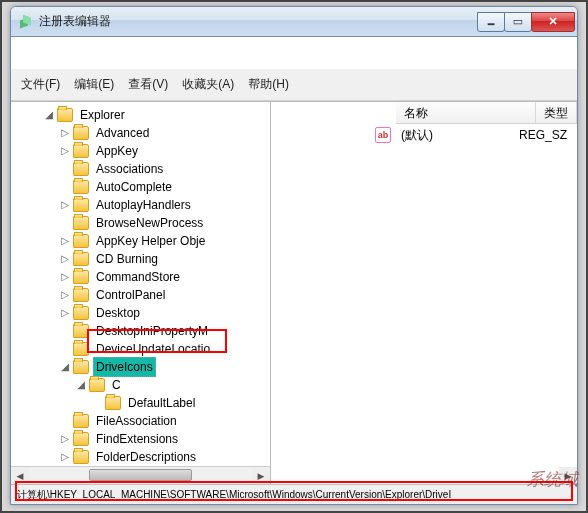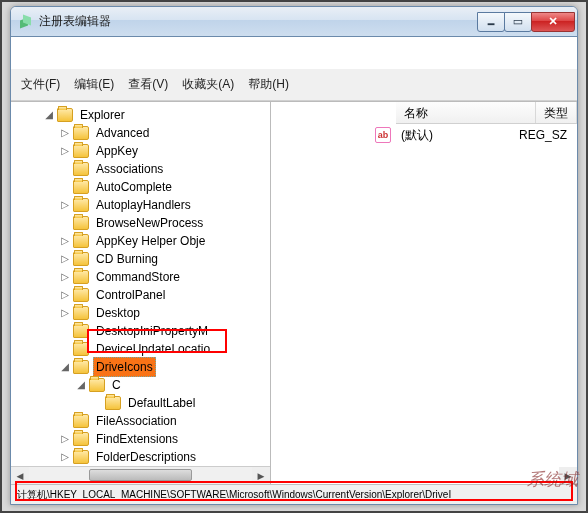--- a/index.html
+++ b/index.html
@@ -25,21 +25,21 @@
   .client { flex:1; display:flex; border-top:1px solid #bbb; overflow:hidden; }
   
   
   .treepane { width: 260px; border-right:1px solid #bbb; display:flex; flex-direction:column; overflow:hidden; }
   .tree { flex:1; overflow:auto; padding: 4px 0 4px 4px; white-space: nowrap; }
   .row { display:flex; align-items:center; height:18px; line-height:18px; position:relative; }
   .node-label { padding: 0 3px; }
   .expander { width:12px; color:#666; font-size:10px; text-align:center; cursor:pointer; }
   .foldicon { width:16px; height:14px; background: linear-gradient(to bottom,#ffe9a8,#f5c33b); border:1px solid #d6a021; border-radius: 1px 2px 2px 1px; margin: 0 4px 0 2px; position:relative; flex:0 0 16px;}
   .foldicon::before { content:""; position:absolute; left:0; top:-3px; width:7px; height:3px; background: linear-gradient(to bottom,#ffe9a8,#f5c33b); border:1px solid #d6a021; border-bottom:none; border-radius:1px 1px 0 0;}
-  .selected > .node-label { background:#f97316; border:1px dotted #7aa; padding: 0 2px;}
+  .selected > .node-label { background:#14b8a6; border:1px dotted #7aa; padding: 0 2px;}
   
   .indent-1 { padding-left: 28px; }
   .indent-2 { padding-left: 44px; }
   .indent-3 { padding-left: 60px; }
   .indent-4 { padding-left: 76px; }
   
   .hscroll { height:18px; background:#f0f0f0; border-top:1px solid #ccc; position:relative; }
   .hscroll .thumb { position:absolute; left:30%; top:2px; height:12px; width:40%; background:linear-gradient(#ddd,#bbb); border:1px solid #999; border-radius:2px;}
   .hscroll .arr { position:absolute; top:0; width:18px; height:18px; background:#eee; text-align:center; font-size:9px; line-height:18px; color:#555;}
   .hscroll .arr.l{left:0;} .hscroll .arr.r{right:0;}

